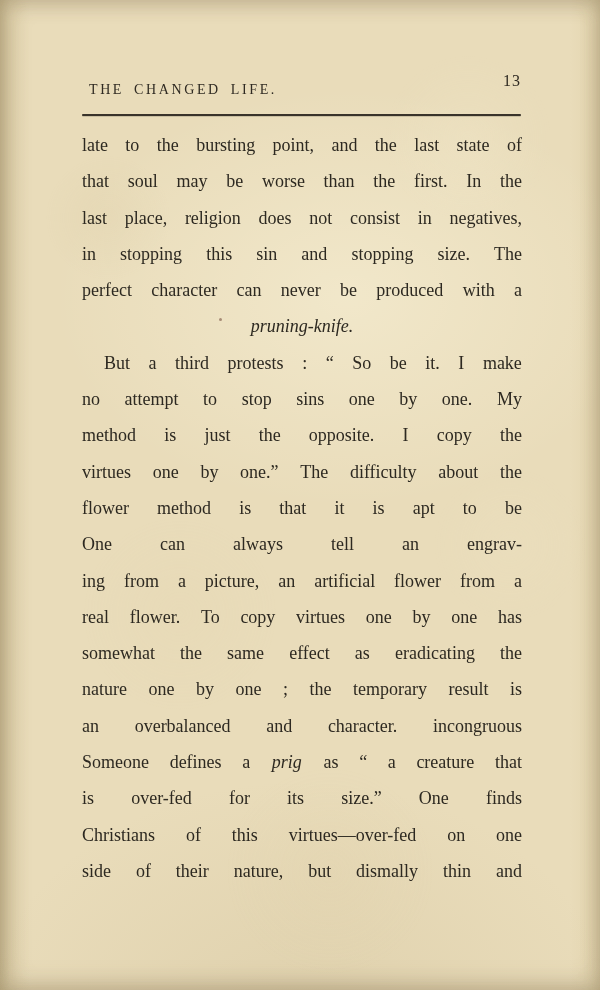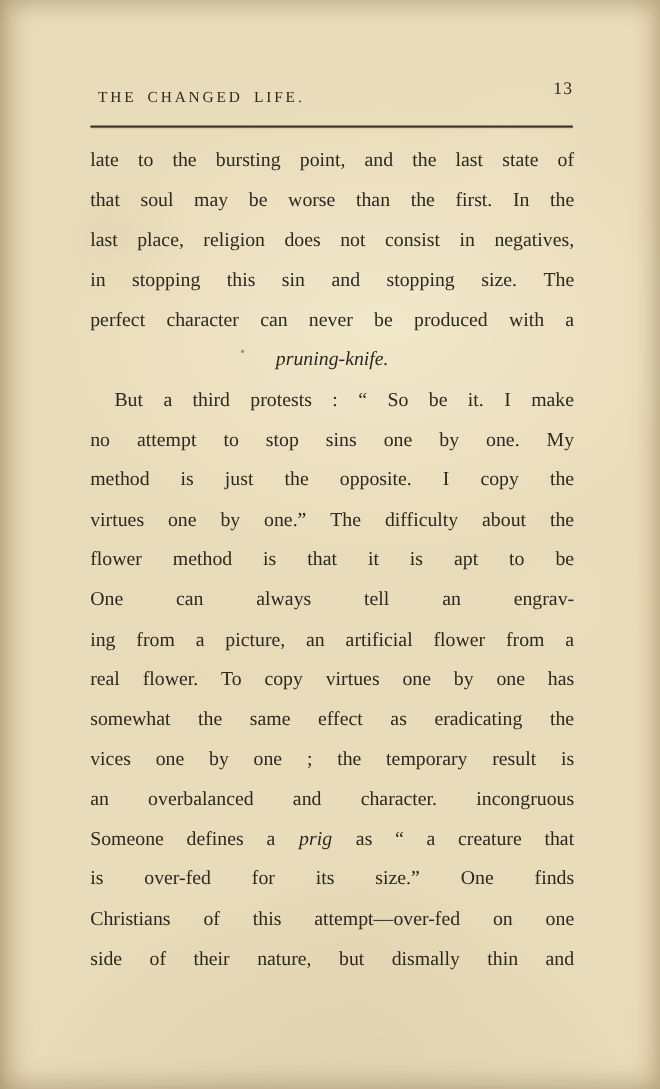--- a/index.html
+++ b/index.html
@@ -239,21 +239,21 @@
       <div class="line j">
         <span class="word">somewhat</span>
         <span class="word">the</span>
         <span class="word">same</span>
         <span class="word">effect</span>
         <span class="word">as</span>
         <span class="word">eradicating</span>
         <span class="word">the</span>
       </div>
       <div class="line j">
-        <span class="word">vices</span>
+        <span class="word">nature</span>
         <span class="word">one</span>
         <span class="word">by</span>
         <span class="word">one</span>
         <span class="word">;</span>
         <span class="word">the</span>
         <span class="word">temporary</span>
         <span class="word">result</span>
         <span class="word">is</span>
       </div>
       <div class="line j">
@@ -280,21 +280,21 @@
         <span class="word">for</span>
         <span class="word">its</span>
         <span class="word">size.”</span>
         <span class="word">One</span>
         <span class="word">finds</span>
       </div>
       <div class="line j">
         <span class="word">Christians</span>
         <span class="word">of</span>
         <span class="word">this</span>
-        <span class="word">attempt—over-fed</span>
+        <span class="word">virtues—over-fed</span>
         <span class="word">on</span>
         <span class="word">one</span>
       </div>
       <div class="line j">
         <span class="word">side</span>
         <span class="word">of</span>
         <span class="word">their</span>
         <span class="word">nature,</span>
         <span class="word">but</span>
         <span class="word">dismally</span>

